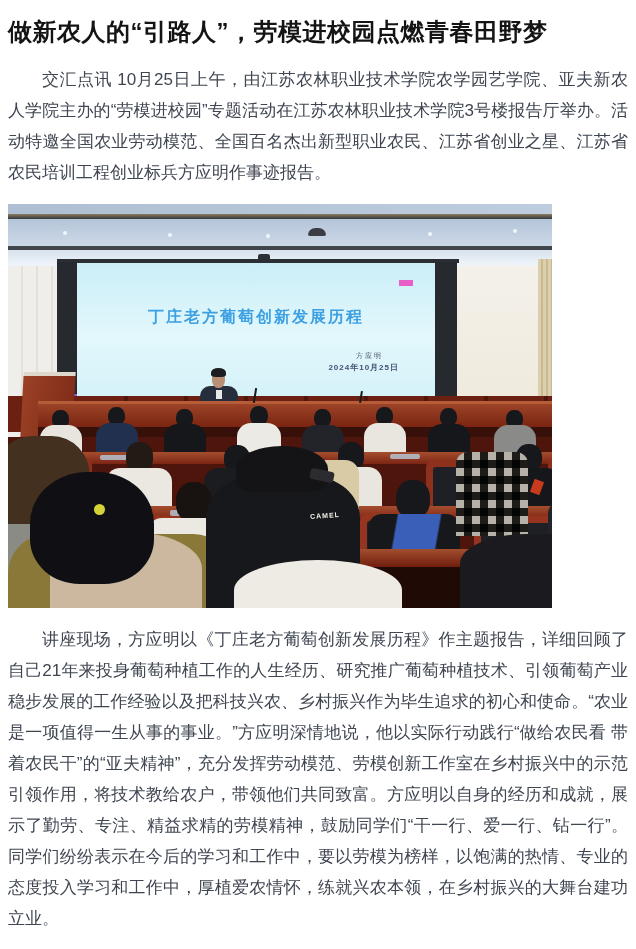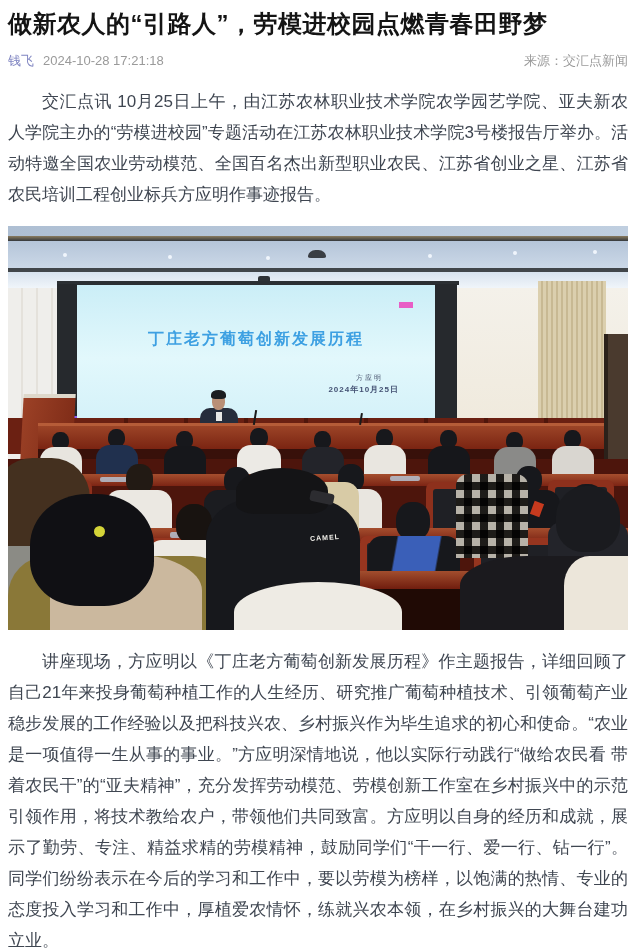--- a/index.html
+++ b/index.html
@@ -1,49 +1,44 @@
 <!DOCTYPE html>
 <html><head>
 <meta charset="utf-8">
 <style>
   html,body{margin:0;padding:0;background:#ffffff;}
   body{width:636px;font-family:"Liberation Sans","DejaVu Sans",sans-serif;}
   .page{width:620px;margin:0 auto;padding-top:2px;}
-  .title{font-size:24px;font-weight:bold;color:#141414;line-height:32px;margin:6px 0 12px 0;letter-spacing:0.5px;}
+  .title{font-size:24px;font-weight:bold;color:#141414;line-height:32px;margin:14px 0 12px 0;letter-spacing:0.5px;}
   .meta{display:flex;align-items:baseline;font-size:13px;color:#9a9a9a;margin:0 0 4px 0;}
   .author{color:#8086c2;margin-right:9px;cursor:pointer;}
   .datetime{color:#9a9a9a;}
   .source{margin-left:auto;color:#9a9a9a;}
   .para{font-size:17px;line-height:31px;color:#3f4651;text-align:justify;text-indent:2em;margin:16px 0;}
-  .photo{position:relative;width:620px;height:404px;margin:16px 0 10px 0;background:#8b5cf6;overflow:hidden;}
+  .photo{position:relative;width:544px;height:404px;margin:16px 0 10px 0;background:#8b5cf6;overflow:hidden;}
   .abs{position:absolute;}
   .dot{position:absolute;width:4px;height:4px;border-radius:50%;background:#f5f9ff;opacity:.9;}
   .head{border-radius:46% 46% 42% 42%;background:#17181c;}
   .torso{border-radius:14px 14px 0 0;}
   .chair{border-radius:7px 7px 0 0;background:#8d301c;}
   .chair .inset{position:absolute;left:7px;right:7px;top:7px;bottom:0;background:#1f2025;border-radius:3px 3px 0 0;}
   .deskband{background:linear-gradient(#a54e2e,#7c2414);}
   .glint{position:absolute;background:#b9d4ea;opacity:.75;border-radius:2px;}
   .slide-title{position:absolute;left:0;right:0;top:44px;text-align:center;color:#3da0e2;font-weight:bold;font-size:16px;letter-spacing:2px;}
   .slide-name{position:absolute;right:52px;top:88px;font-size:7px;color:#4e5a74;letter-spacing:2px;}
   .slide-date{position:absolute;right:36px;top:99px;font-size:8px;font-weight:bold;color:#435173;letter-spacing:1px;}
   .cap-text{position:absolute;left:287px;top:308px;width:60px;text-align:center;color:#f2f0ea;font-size:7px;font-weight:bold;letter-spacing:1px;transform:rotate(-4deg);}
 </style>
 </head>
 <body>
 
 <div class="page">
 
   <h1 class="title">做新农人的“引路人”，劳模进校园点燃青春田野梦</h1>
 
-  <div class="meta">
-    <span class="author">钱飞</span>
-    <span class="datetime">2024-10-28 17:21:18</span>
-    <span class="source">来源：交汇点新闻</span>
-  </div>
 
   <p class="para">交汇点讯 10月25日上午，由江苏农林职业技术学院农学园艺学院、亚夫新农人学院主办的“劳模进校园”专题活动在江苏农林职业技术学院3号楼报告厅举办。活动特邀全国农业劳动模范、全国百名杰出新型职业农民、江苏省创业之星、江苏省农民培训工程创业标兵方应明作事迹报告。</p>
 
   <div class="photo">
 
     <div class="abs" style="left:0;top:0;width:620px;height:10px;background:linear-gradient(95deg,#aebfd3,#c0cfe0);"></div>
     <div class="abs" style="left:0;top:10px;width:620px;height:5px;background:linear-gradient(#8a7c60,#34383c);"></div>
     <div class="abs" style="left:0;top:15px;width:620px;height:27px;background:linear-gradient(#b5c5d9,#cbd8e7);">
       <span class="dot" style="left:55px;top:12px;"></span>
       <span class="dot" style="left:160px;top:14px;"></span>

